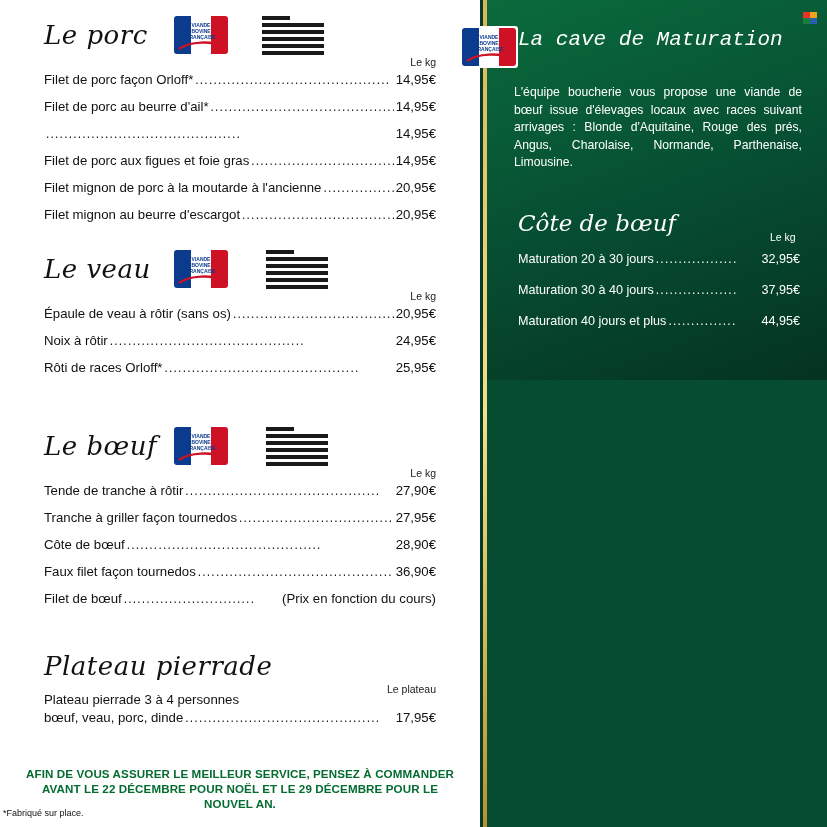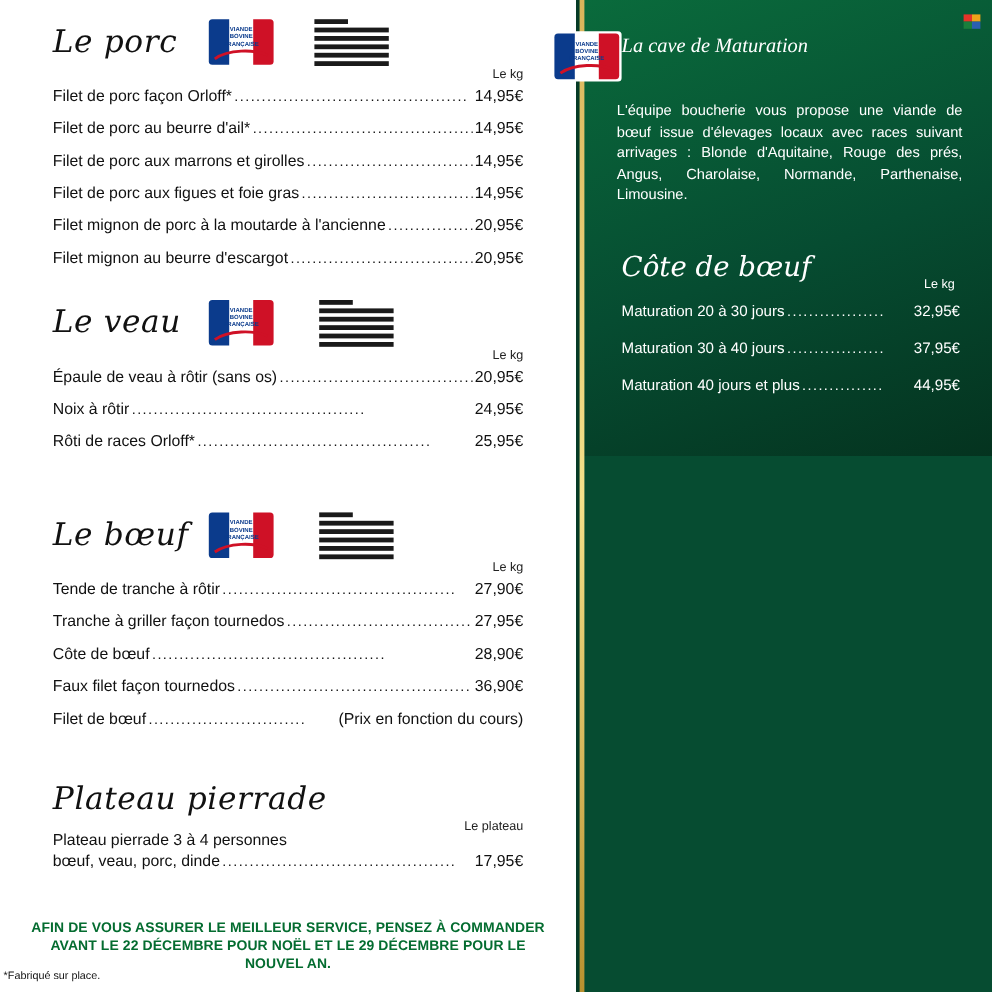--- a/index.html
+++ b/index.html
@@ -69,21 +69,21 @@
   .right{position:absolute;left:480px;top:0;width:347px;height:827px;overflow:hidden;}
   .right .greenbg{position:absolute;inset:0;background:#064c31;}
   .right .gradtop{position:absolute;left:0;top:0;width:347px;height:380px;
     background:linear-gradient(160deg,#0a6b3c 0%,#064c31 55%,#04331f 100%);}
   .goldline{position:absolute;left:3px;top:0;width:4px;height:827px;
     background:linear-gradient(180deg,#d9b45a,#f4e08a,#b8912f);}
   .leftedge{position:absolute;left:0;top:0;width:3px;height:827px;background:#063b26;}
 
   .r-title{
     position:absolute;left:518px;top:28px;
-    font-family:Liberation Serif, serif;font-style:italic;font-size:17px;color:#ffffff;
+    font-family:Liberation Mono, monospace;font-style:italic;font-size:21px;color:#ffffff;
     white-space:nowrap;
   }
   .r-logo{position:absolute;left:460px;top:26px;}
 
   .r-para{
     position:absolute;left:514px;top:84px;width:288px;
     color:#ffffff;font-size:12.2px;line-height:17.5px;text-align:justify;
   }
 
   .r-sub{
@@ -139,21 +139,20 @@
           <span class="nm">Filet de porc façon Orloff*</span>
           <span class="dots">...........................................</span>
           <span class="pr">14,95€</span>
         </div>
         <div class="item">
           <span class="nm">Filet de porc au beurre d'ail*</span>
           <span class="dots">...........................................</span>
           <span class="pr">14,95€</span>
         </div>
         <div class="item">
-          <span class="nm">Filet de porc aux marrons et girolles</span>
           <span class="dots">...........................................</span>
           <span class="pr">14,95€</span>
         </div>
         <div class="item">
           <span class="nm">Filet de porc aux figues et foie gras</span>
           <span class="dots">...........................................</span>
           <span class="pr">14,95€</span>
         </div>
         <div class="item">
           <span class="nm">Filet mignon de porc à la moutarde à l'ancienne</span>

